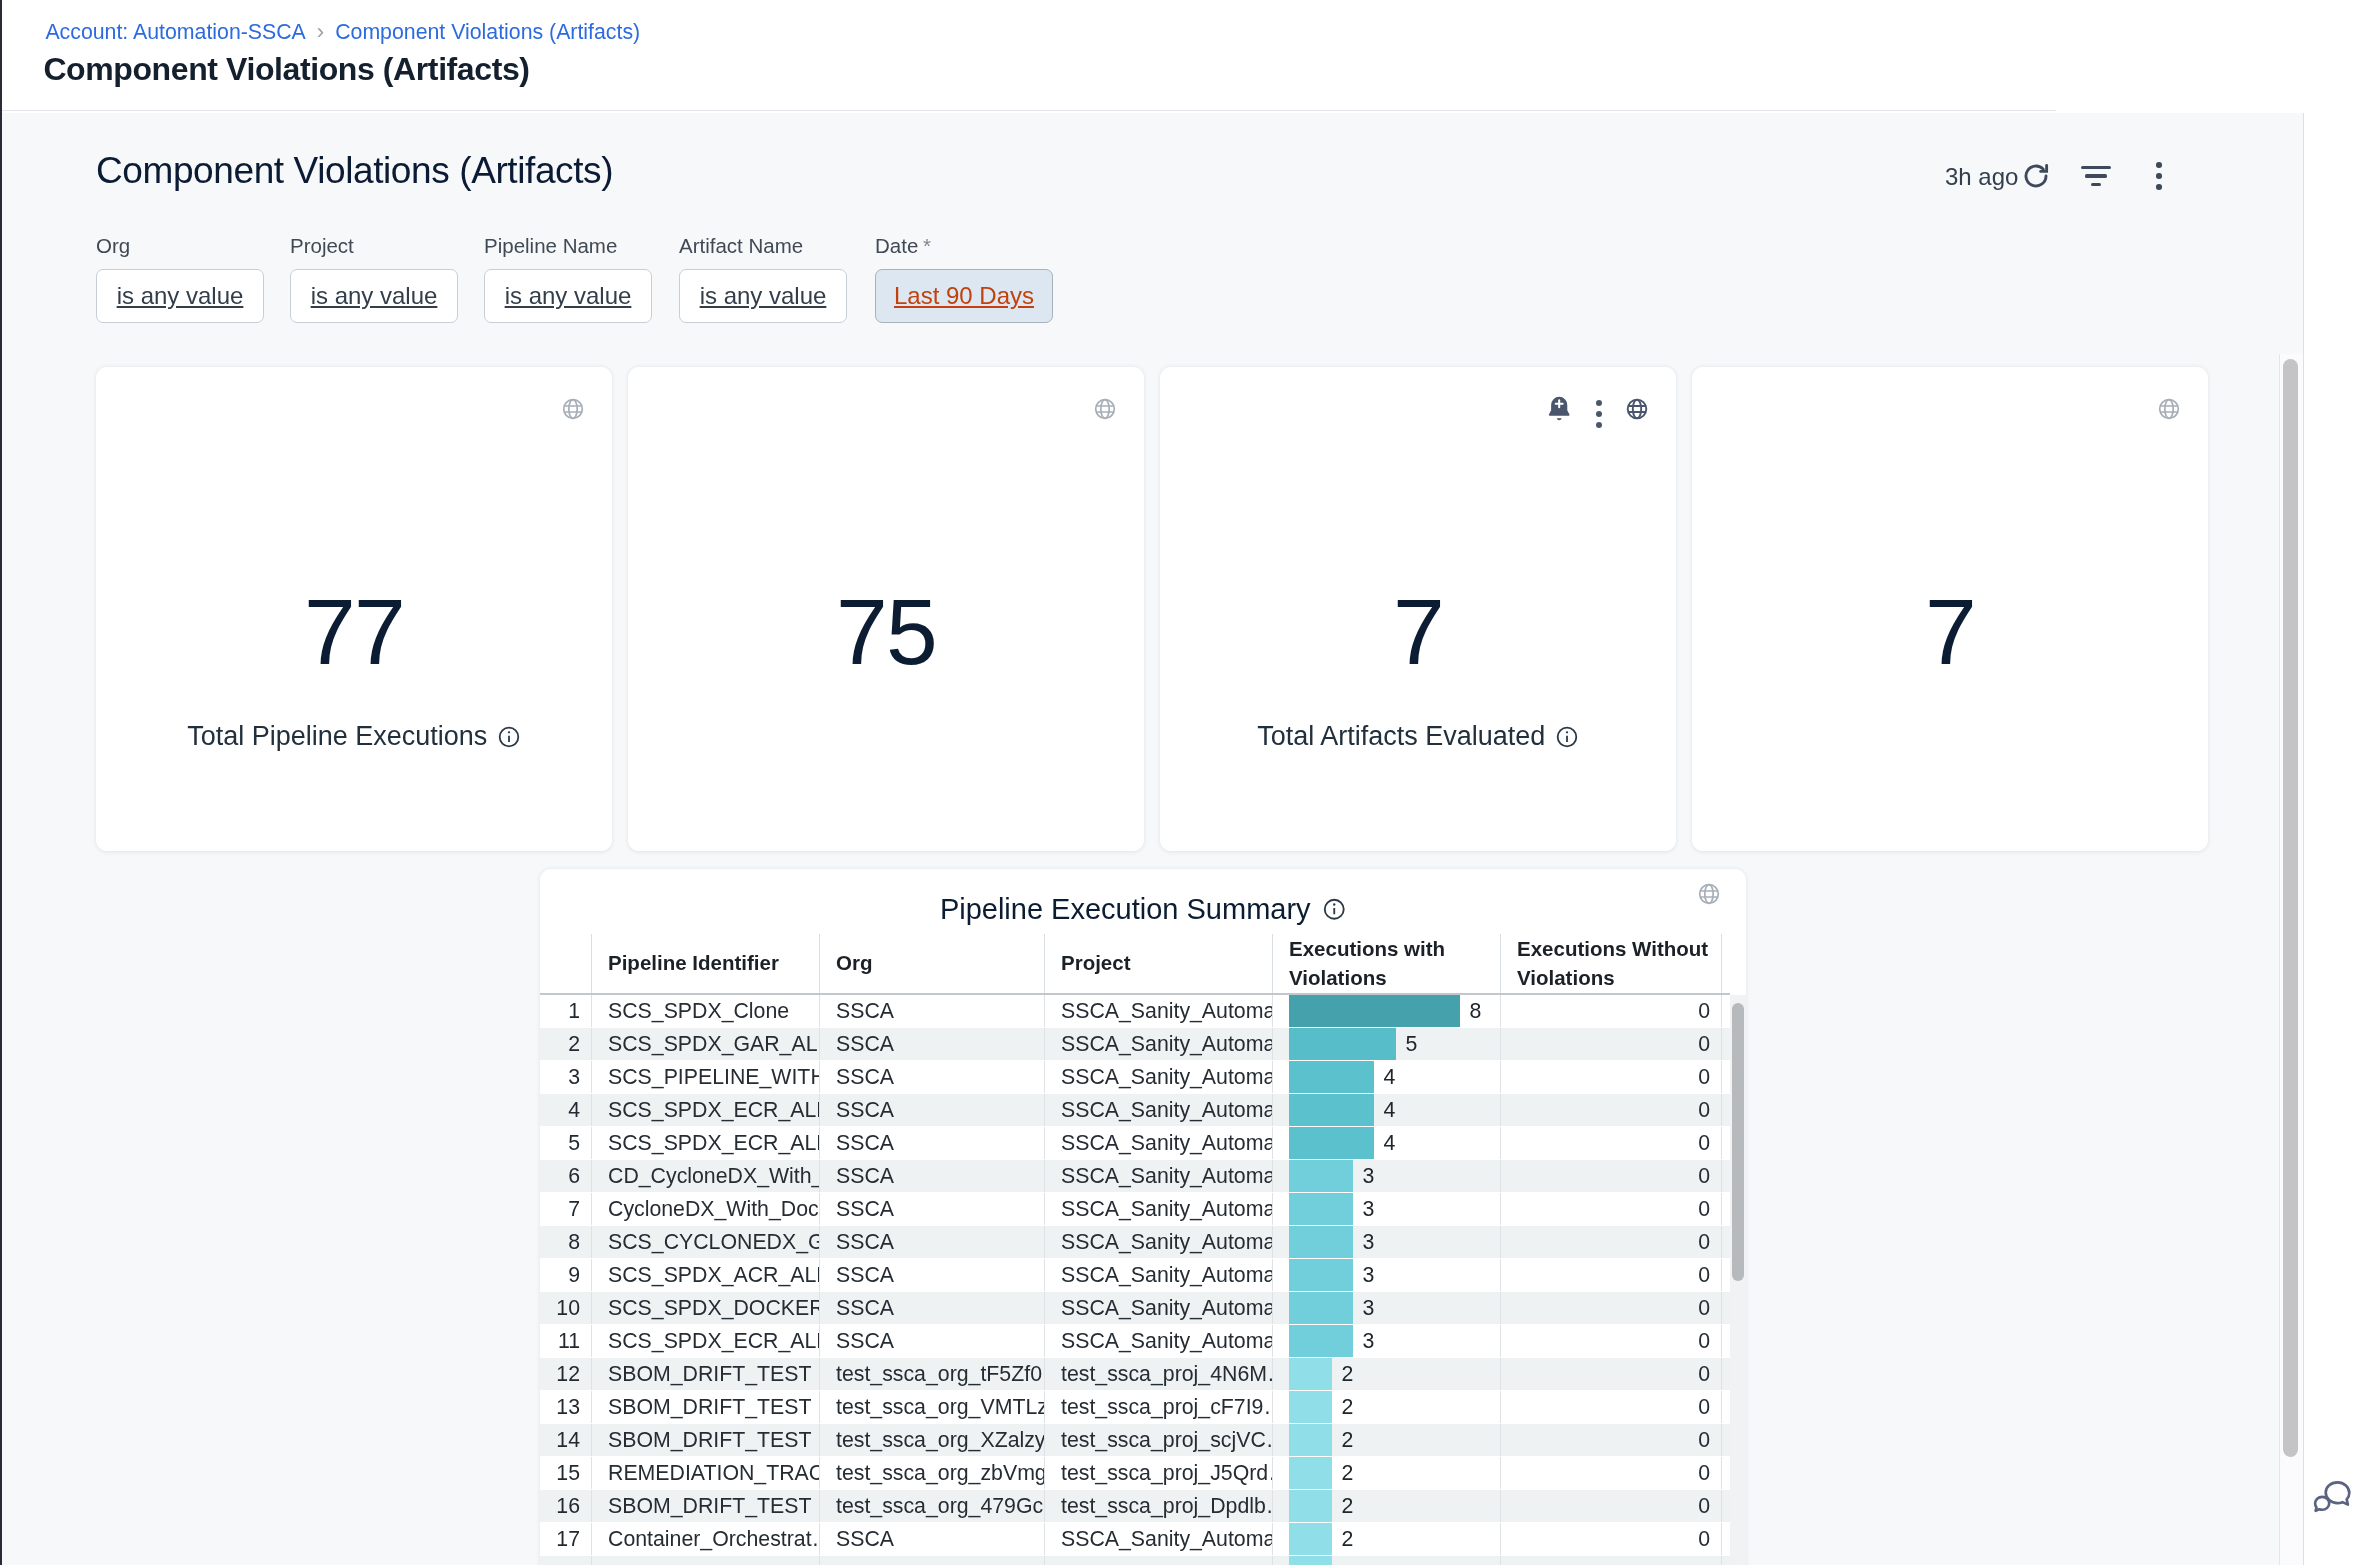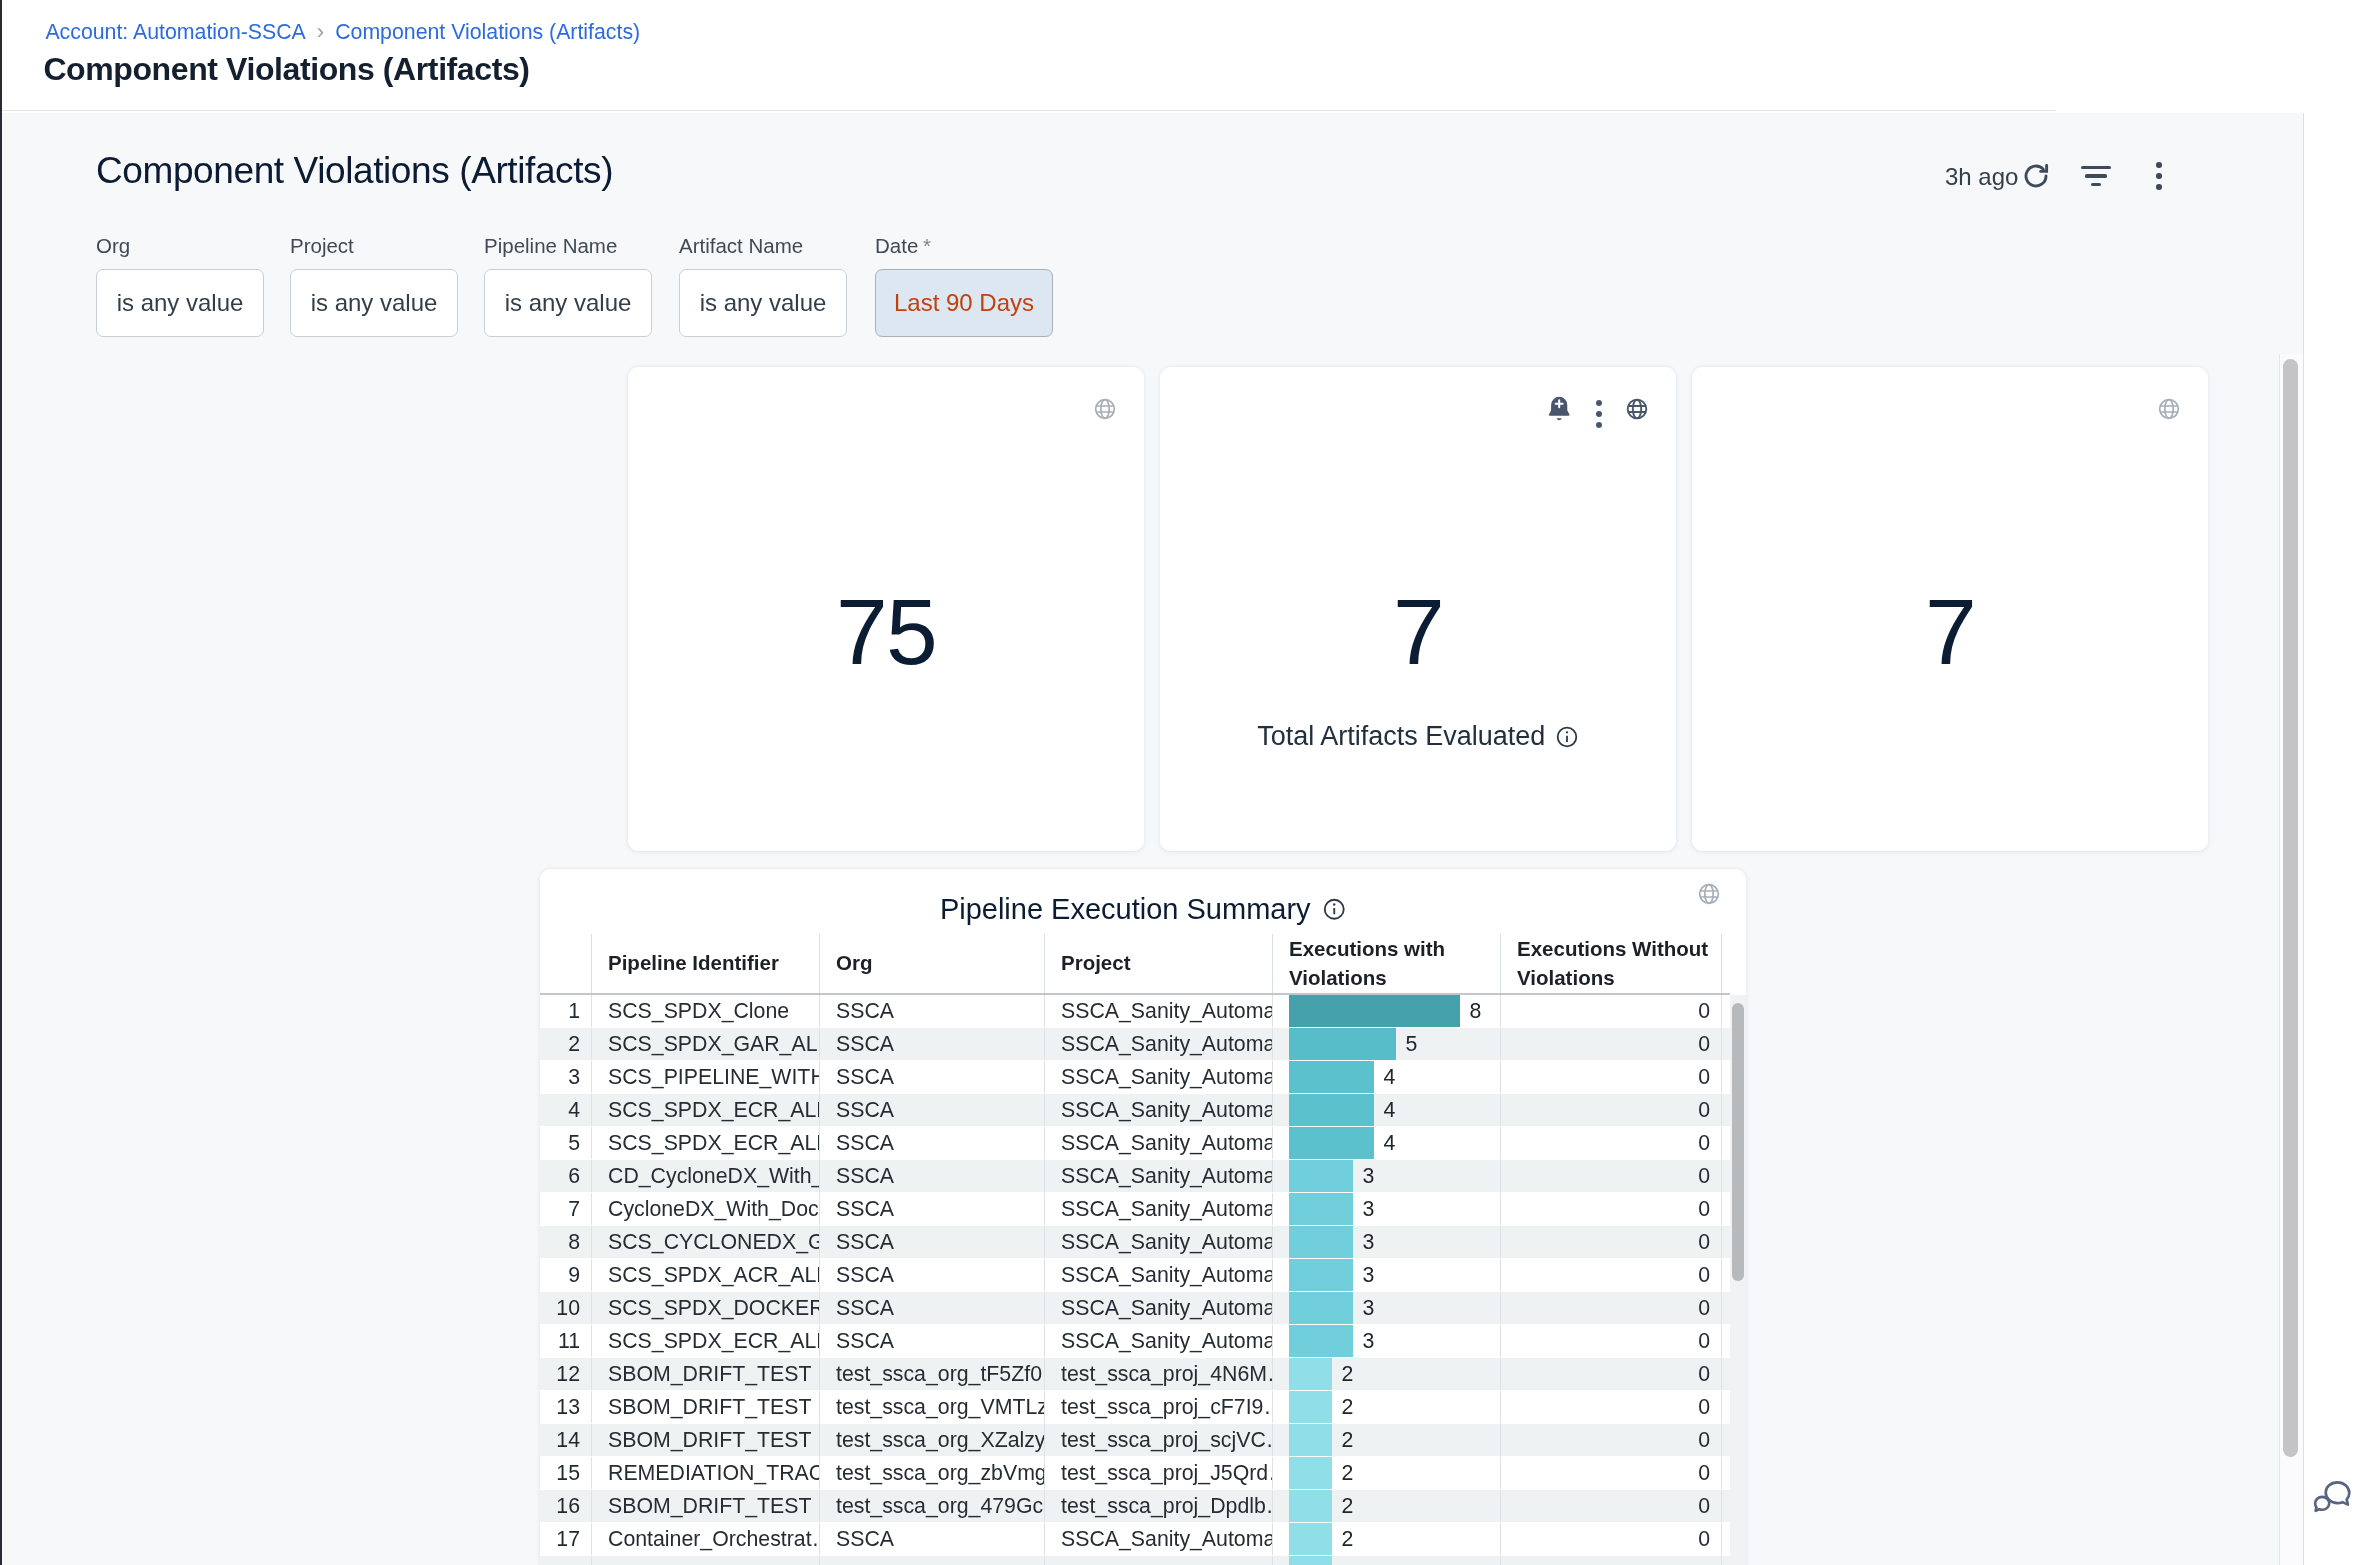--- a/index.html
+++ b/index.html
@@ -28,22 +28,22 @@
   #kebab-btn { left:2143px; }
   .filter-bars { display:flex; flex-direction:column; align-items:center; gap:5.5px; }
   .filter-bars i { display:block; height:3.2px; border-radius:1.6px; background:#3e4a5b; }
   .fb1 { width:30px; } .fb2 { width:22px; } .fb3 { width:9.5px; }
   .kebab { display:flex; flex-direction:column; gap:5.5px; align-items:center; }
   .kebab i { width:5.5px; height:5.5px; border-radius:50%; background:#3e4a5b; }
 
   
   .flt-label { top:234px; font-size:20.5px; color:#404a55; }
   .flt-label .req { color:#7c8691; margin-left:4.7px; }
-  .flt-chip { top:269px; height:68px; border:1.6px solid #c7ced6; border-radius:7.1px; background:#fff;
-    display:flex; align-items:center; justify-content:center; font-size:24px; color:#333e4b; cursor:pointer; }
+  .flt-chip { top:269px; height:54px; border:1.6px solid #c7ced6; border-radius:7.1px; background:#fff;
+    display:flex; align-items:center; justify-content:center; font-size:24px; color:#333e4b; cursor:pointer;text-decoration:underline; }
   .flt-chip.hl { background:#dce7f2; border-color:#a9b2ba; color:#c2410c; font-weight:500; }
 
   
   .card { top:367px; width:516px; height:484px; background:#fff; border-radius:11px;
     box-shadow:0 0.8px 4.7px rgba(40,50,60,.10); }
   .card .globe { position:absolute; top:30px; right:27px; color:#a6aeb7; cursor:pointer; }
   .card .globe.dark, .card .bell, .card .mini-kebab { color:#49566b; }
   .card .bell { position:absolute; top:28.4px; right:103px; cursor:pointer; }
   .card .mini-kebab { position:absolute; top:32px; right:73px; cursor:pointer; }
   .kpi-num { position:absolute; top:212px; left:0; width:100%; text-align:center;
@@ -136,20 +136,40 @@
   <div class="abs flt-label" style="left:484px"><span>Pipeline Name</span></div>
   <div class="abs flt-label" style="left:679px"><span>Artifact Name</span></div>
   <div class="abs flt-label" style="left:875px"><span>Date</span><span class="req">*</span></div>
 
   <div class="abs flt-chip" style="left:96px;width:168px">is any value</div>
   <div class="abs flt-chip" style="left:290px;width:168px">is any value</div>
   <div class="abs flt-chip" style="left:484px;width:168px">is any value</div>
   <div class="abs flt-chip" style="left:679px;width:168px">is any value</div>
   <div class="abs flt-chip hl" style="left:875px;width:178px">Last 90 Days</div>
 
+  <div class="abs card" style="left:96px">
+    <span class="globe">
+      <svg width="24" height="24" viewBox="0 0 24 24" fill="none" stroke="currentColor" stroke-width="1.7">
+          <circle cx="12" cy="12" r="9.3"></circle>
+          <ellipse cx="12" cy="12" rx="4.2" ry="9.3"></ellipse>
+          <path d="M3.2 9h17.6M3.2 15h17.6"></path>
+        </svg>
+    </span>
+    <div class="kpi-num">77</div>
+    <div class="kpi-label">
+        <span>Total Pipeline Executions</span>
+      <span class="info-ic">
+          <svg width="24" height="24" viewBox="0 0 24 24" fill="none" stroke="currentColor" stroke-width="1.8">
+            <circle cx="12" cy="12" r="9.3"></circle>
+            <line x1="12" y1="10.8" x2="12" y2="17"></line>
+            <circle cx="12" cy="7.3" r="1.15" fill="currentColor" stroke="none"></circle>
+          </svg>
+        </span>
+    </div>
+  </div>
 
   <div class="abs card" style="left:628px">
     <span class="globe">
       <svg width="24" height="24" viewBox="0 0 24 24" fill="none" stroke="currentColor" stroke-width="1.7">
           <circle cx="12" cy="12" r="9.3"></circle>
           <ellipse cx="12" cy="12" rx="4.2" ry="9.3"></ellipse>
           <path d="M3.2 9h17.6M3.2 15h17.6"></path>
         </svg>
     </span>
     <div class="kpi-num">75</div>

